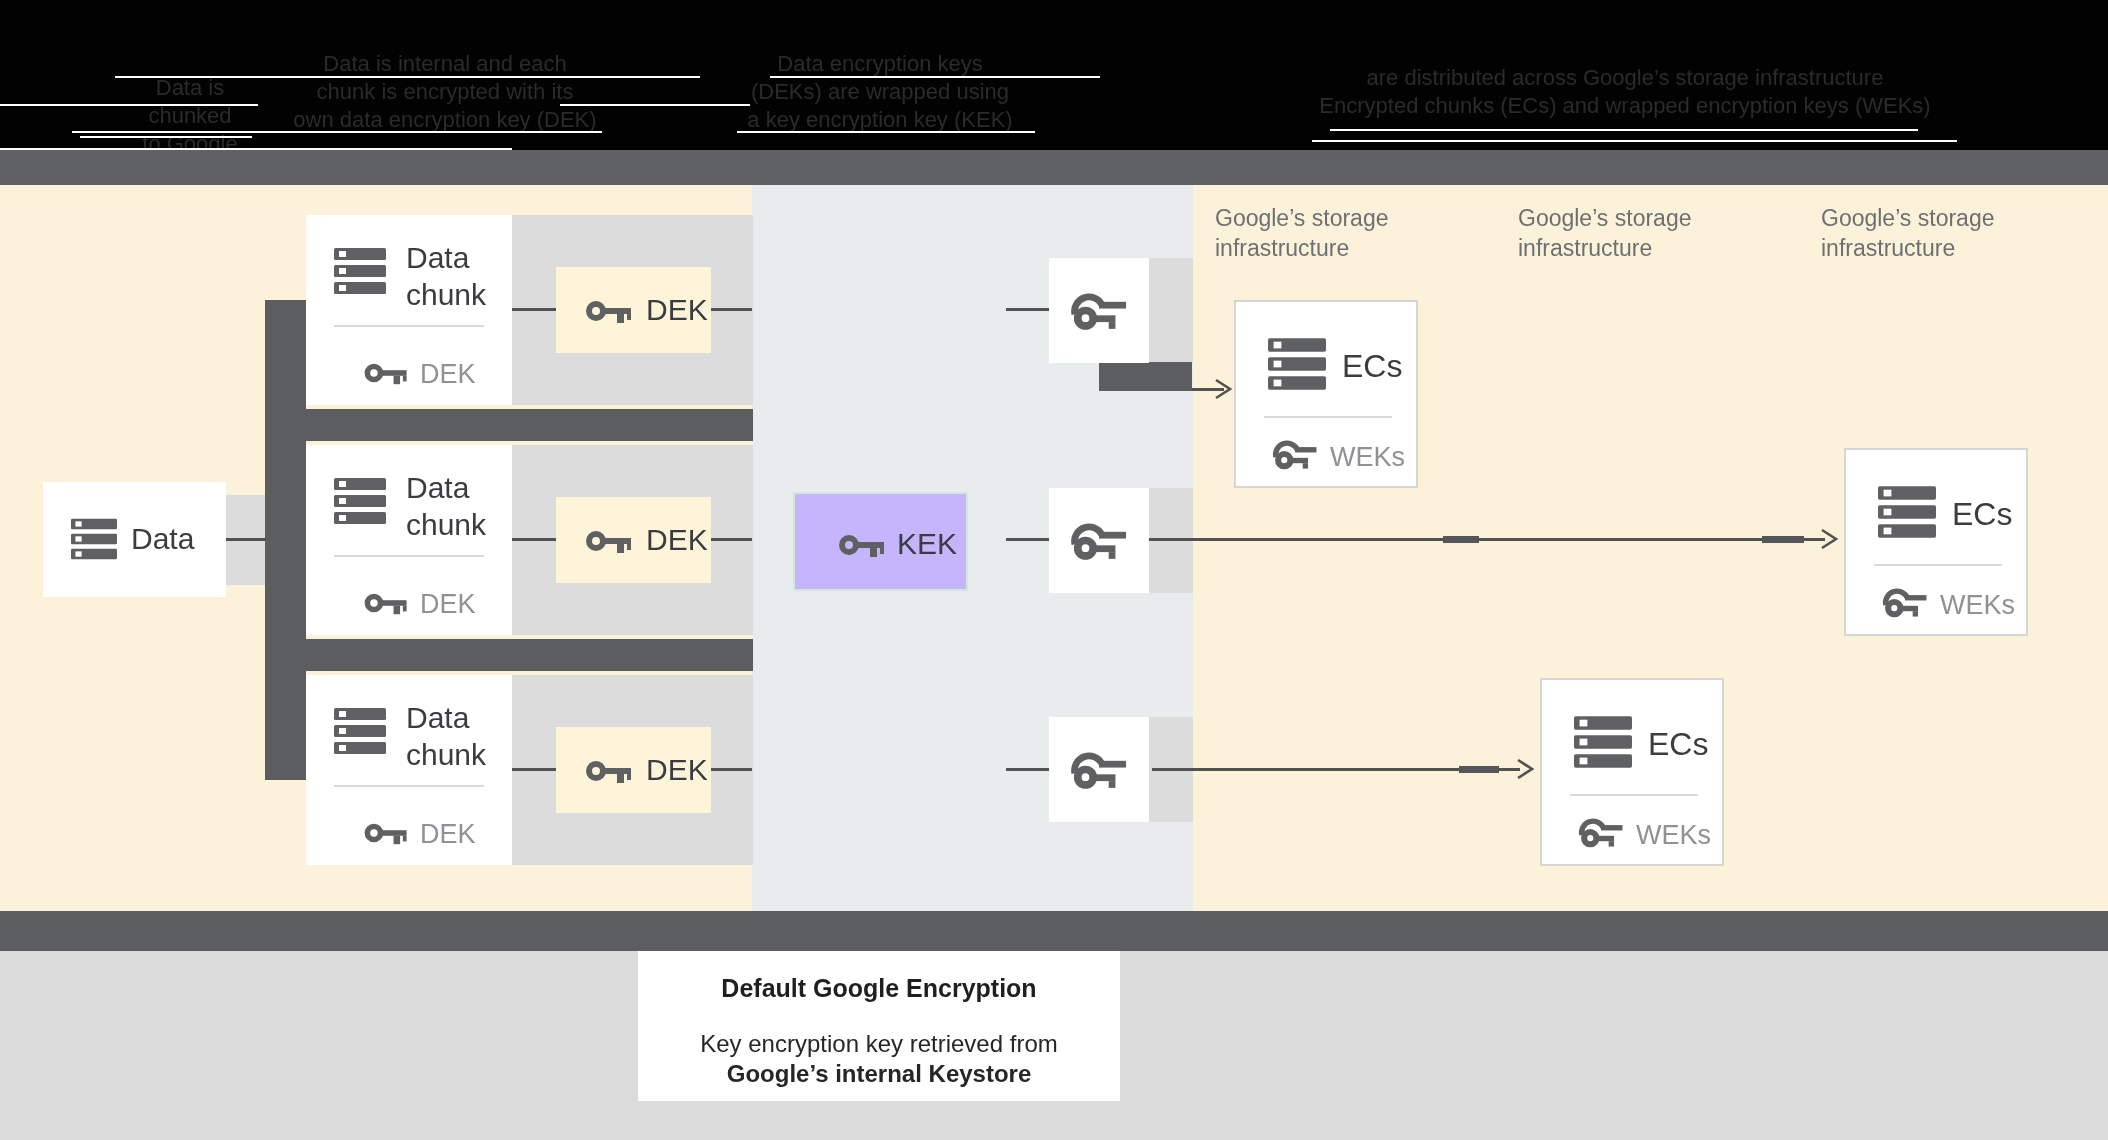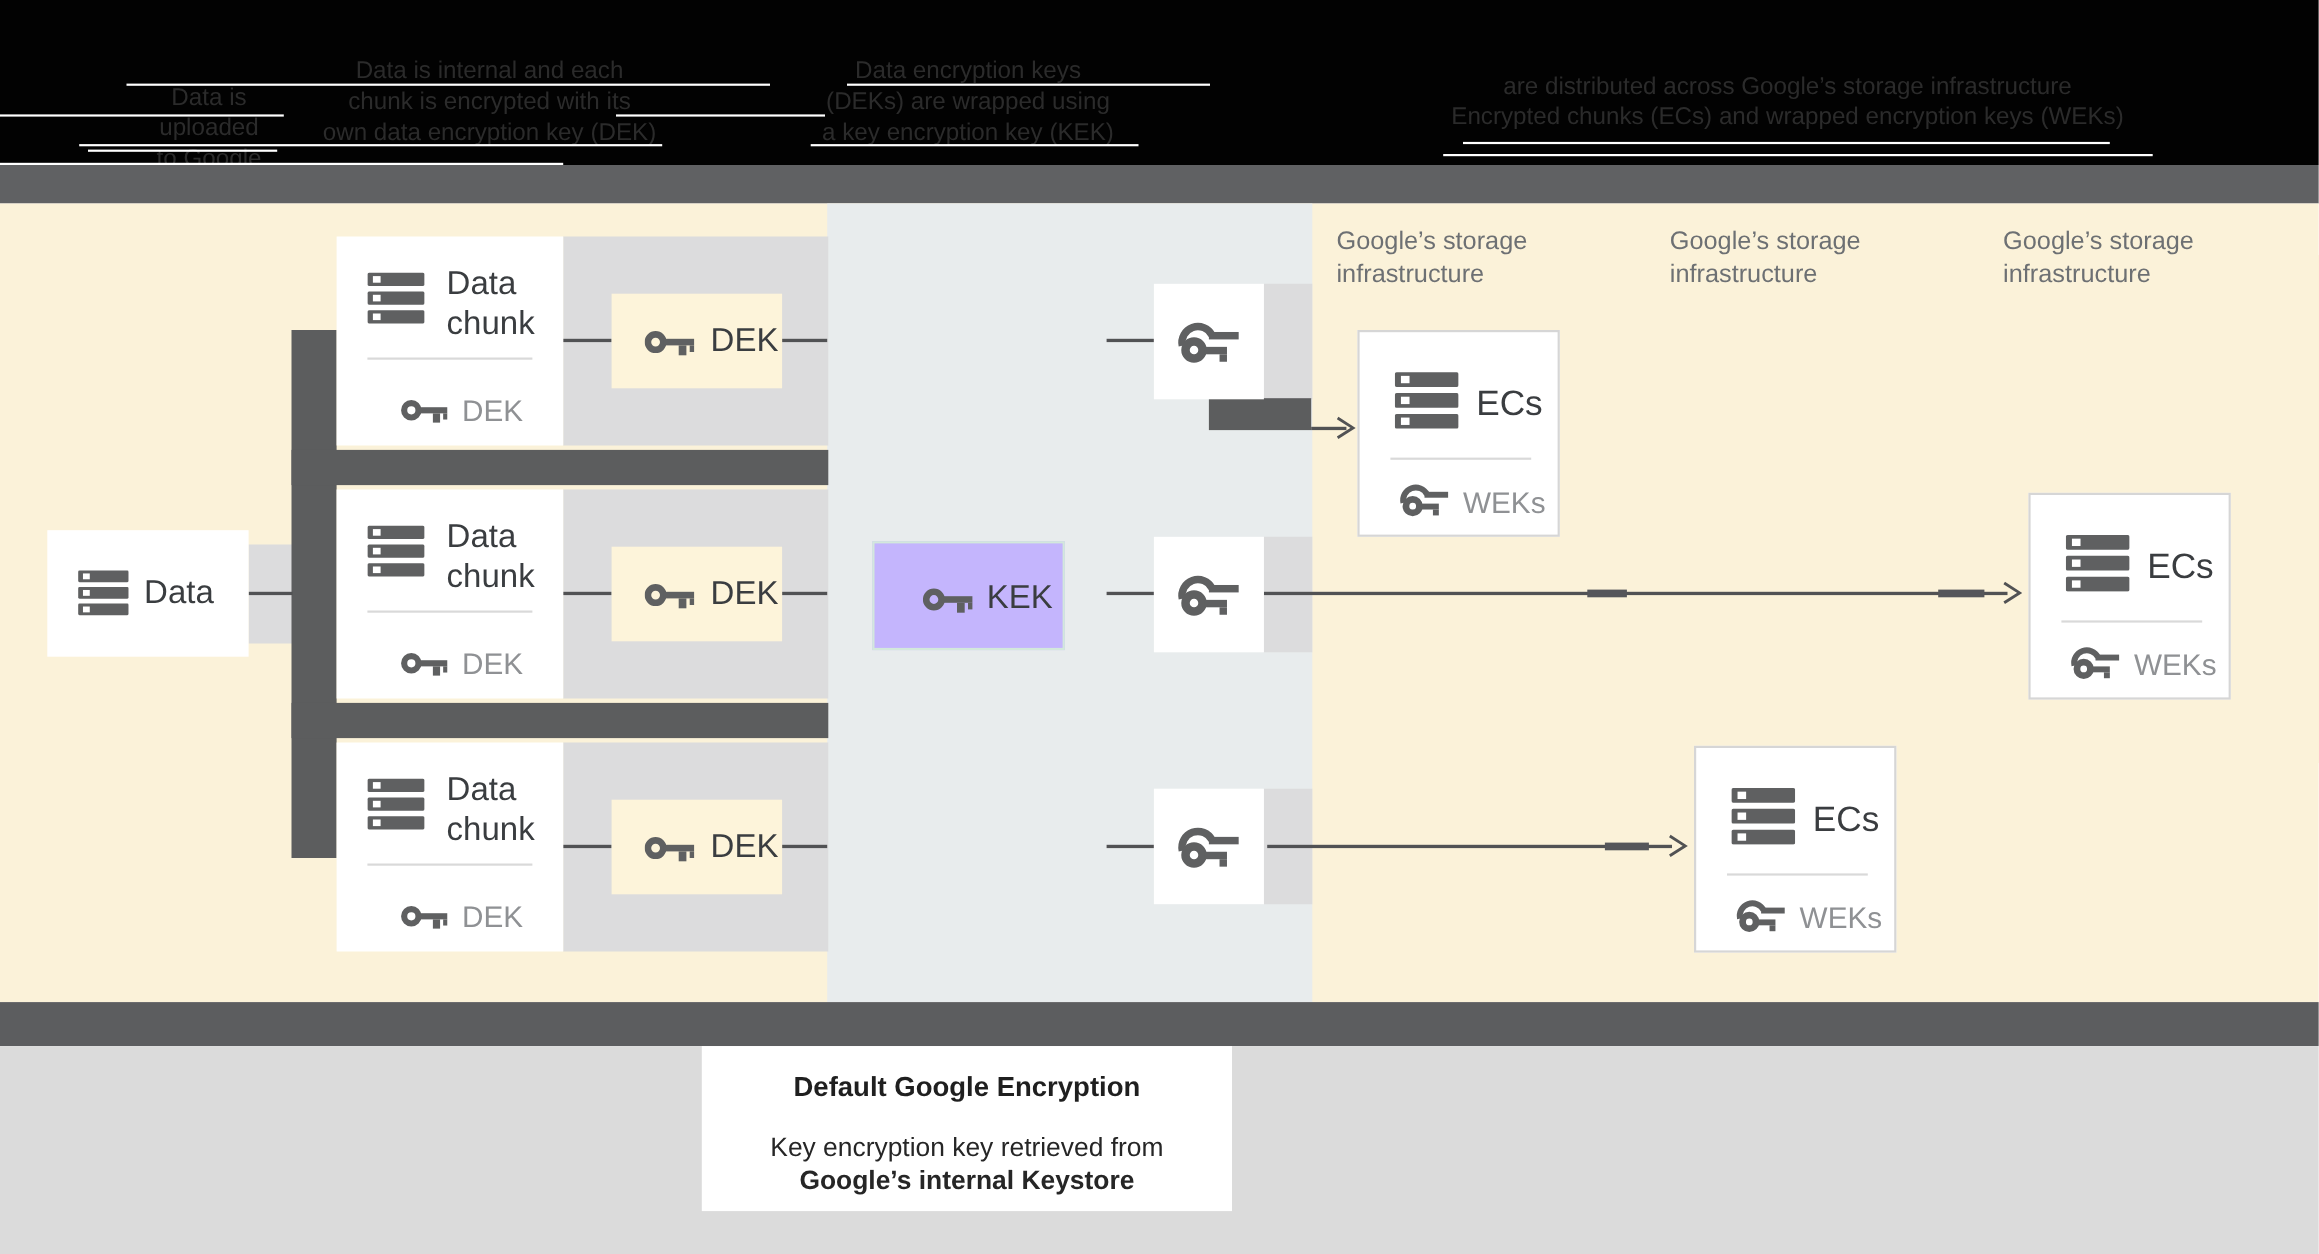--- a/index.html
+++ b/index.html
@@ -49,21 +49,21 @@
   .cap-bold{font-weight:bold;}
 </style>
 </head>
 <body>
 
 <div class="screen">
 
   <div class="abs header">
     <div class="hcol" style="left:60px;top:50px;width:260px;margin-top:24px;">
       <div>Data is</div>
-      <div>uploaded</div>
+      <div>chunked</div>
       <div>to Google</div>
     </div>
     <div class="hcol" style="left:280px;top:50px;width:330px;">
       <div>Data is internal and each</div>
       <div>chunk is encrypted with its</div>
       <div>own data encryption key (DEK)</div>
     </div>
     <div class="hcol" style="left:715px;top:50px;width:330px;">
       <div>Data encryption keys</div>
       <div>(DEKs) are wrapped using</div>

